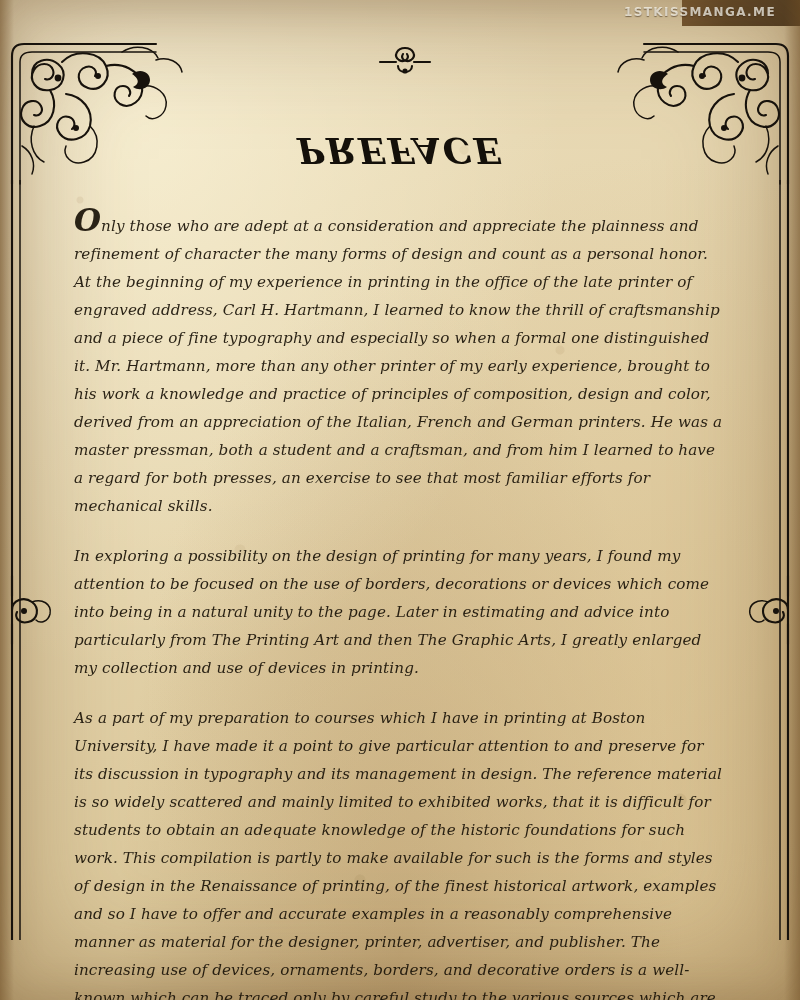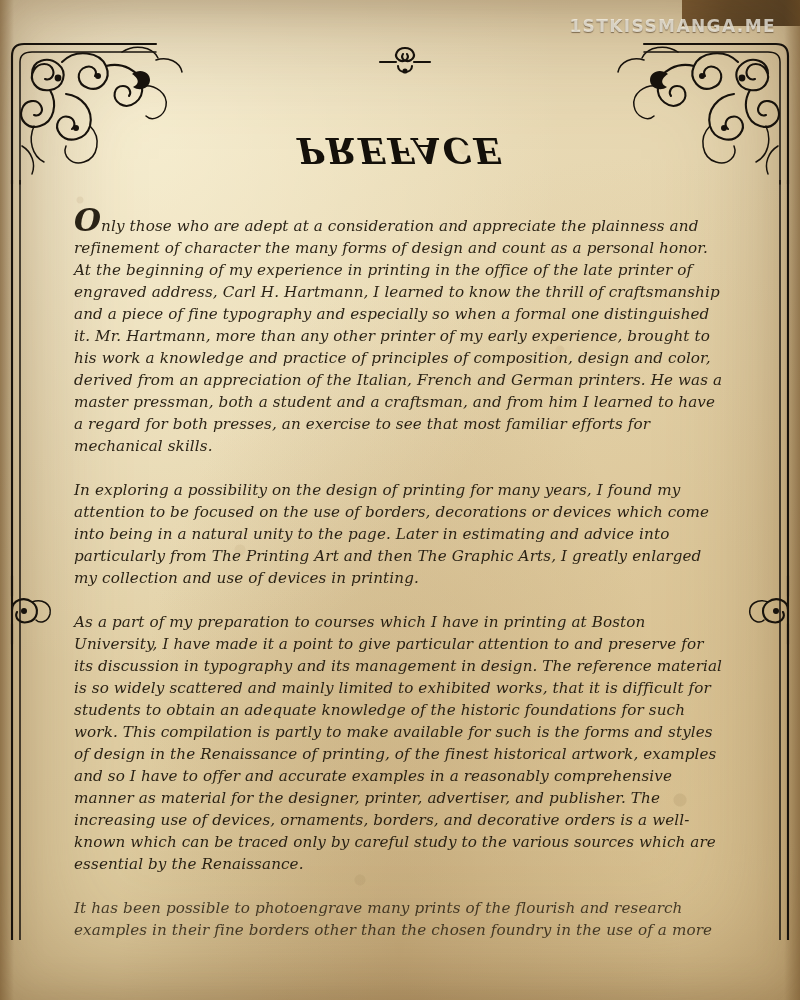--- a/index.html
+++ b/index.html
@@ -61,25 +61,25 @@
   #edge-right {
     position: absolute;
     right: 0; top: 0; bottom: 0; width: 16px;
     background: linear-gradient(270deg, rgba(110,78,38,0.5), rgba(110,78,38,0));
     pointer-events: none;
   }
 
   
   #watermark {
     position: absolute;
-    top: 16px;
+    top: 5px;
     right: 24px;
     font-family: "DejaVu Sans", sans-serif;
     font-weight: bold;
-    font-size: 17px;
+    font-size: 12px;
     letter-spacing: 1.4px;
     color: rgba(250,248,240,0.72);
     text-shadow: 0 1px 1px rgba(60,40,20,0.55);
     user-select: none;
     z-index: 12;
   }
 
   
   .frame-svg {
     position: absolute;
@@ -105,21 +105,21 @@
     color: #14100a;
     font-weight: bold;
     margin: 0 0 34px 0;
     transform: scaleY(-1);
     transform-origin: center;
     font-family: "DejaVu Serif", serif;
   }
   .para {
     color: #1b1409;
     font-size: 15.2px;
-    line-height: 22px;
+    line-height: 28px;
     margin: 0 0 22px 0;
     text-align: left;
     letter-spacing: 0.1px;
     filter: blur(0.28px);
     opacity: 0.93;
     font-family: "DejaVu Serif", serif;
   }
   .para.first::first-letter {
     font-size: 31px;
     font-weight: bold;

